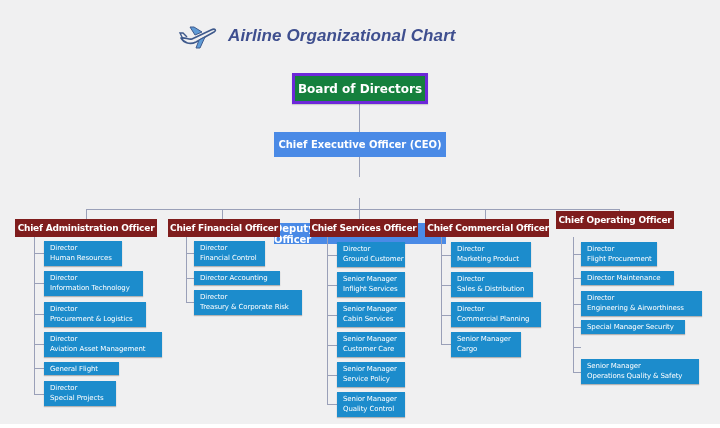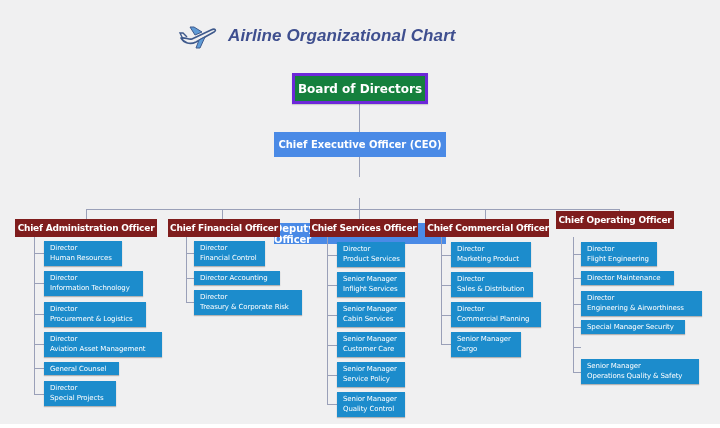--- a/index.html
+++ b/index.html
@@ -73,21 +73,21 @@
   </div>
   <div class="node sub" style="left:44px; top:302px; width:102px; height:25px;">
     <div>Director</div>
     <div>Procurement &amp; Logistics</div>
   </div>
   <div class="node sub" style="left:44px; top:332px; width:118px; height:25px;">
     <div>Director</div>
     <div>Aviation Asset Management</div>
   </div>
   <div class="node sub single" style="left:44px; top:362px; width:75px; height:13px;">
-    <div>General Counsel</div>
+    <div>General Flight</div>
   </div>
   <div class="node sub" style="left:44px; top:381px; width:72px; height:25px;">
     <div>Director</div>
     <div>Special Projects</div>
   </div>
 
   <div class="node chief" style="left:168px; top:219px; width:112px; height:18px;">
     <span>Chief Financial Officer</span>
   </div>
   <div class="line" style="left:186px; top:237px; width:1px; height:66px;"></div>
@@ -113,21 +113,21 @@
   <div class="line" style="left:327px; top:237px; width:1px; height:168px;"></div>
   <div class="line" style="left:327px; top:255px; width:10px; height:1px;"></div>
   <div class="line" style="left:327px; top:285px; width:10px; height:1px;"></div>
   <div class="line" style="left:327px; top:315px; width:10px; height:1px;"></div>
   <div class="line" style="left:327px; top:345px; width:10px; height:1px;"></div>
   <div class="line" style="left:327px; top:375px; width:10px; height:1px;"></div>
   <div class="line" style="left:327px; top:404px; width:10px; height:1px;"></div>
 
   <div class="node sub" style="left:337px; top:242px; width:68px; height:25px;">
     <div>Director</div>
-    <div>Product Services</div>
+    <div>Ground Customer</div>
   </div>
   <div class="node sub" style="left:337px; top:272px; width:68px; height:25px;">
     <div>Senior Manager</div>
     <div>Inflight Services</div>
   </div>
   <div class="node sub" style="left:337px; top:302px; width:68px; height:25px;">
     <div>Senior Manager</div>
     <div>Cabin Services</div>
   </div>
   <div class="node sub" style="left:337px; top:332px; width:68px; height:25px;">
@@ -175,21 +175,21 @@
   <div class="line" style="left:573px; top:237px; width:1px; height:136px;"></div>
   <div class="line" style="left:573px; top:254px; width:8px; height:1px;"></div>
   <div class="line" style="left:573px; top:278px; width:8px; height:1px;"></div>
   <div class="line" style="left:573px; top:304px; width:8px; height:1px;"></div>
   <div class="line" style="left:573px; top:327px; width:8px; height:1px;"></div>
   <div class="line" style="left:573px; top:347px; width:8px; height:1px;"></div>
   <div class="line" style="left:573px; top:372px; width:8px; height:1px;"></div>
 
   <div class="node sub" style="left:581px; top:242px; width:76px; height:24px;">
     <div>Director</div>
-    <div>Flight Engineering</div>
+    <div>Flight Procurement</div>
   </div>
   <div class="node sub single" style="left:581px; top:271px; width:93px; height:14px;text-align:center;">
     <div>Director Maintenance</div>
   </div>
   <div class="node sub" style="left:581px; top:291px; width:121px; height:25px;">
     <div>Director</div>
     <div>Engineering &amp; Airworthiness</div>
   </div>
   <div class="node sub single" style="left:581px; top:320px; width:104px; height:14px;">
     <div>Special Manager Security</div>

